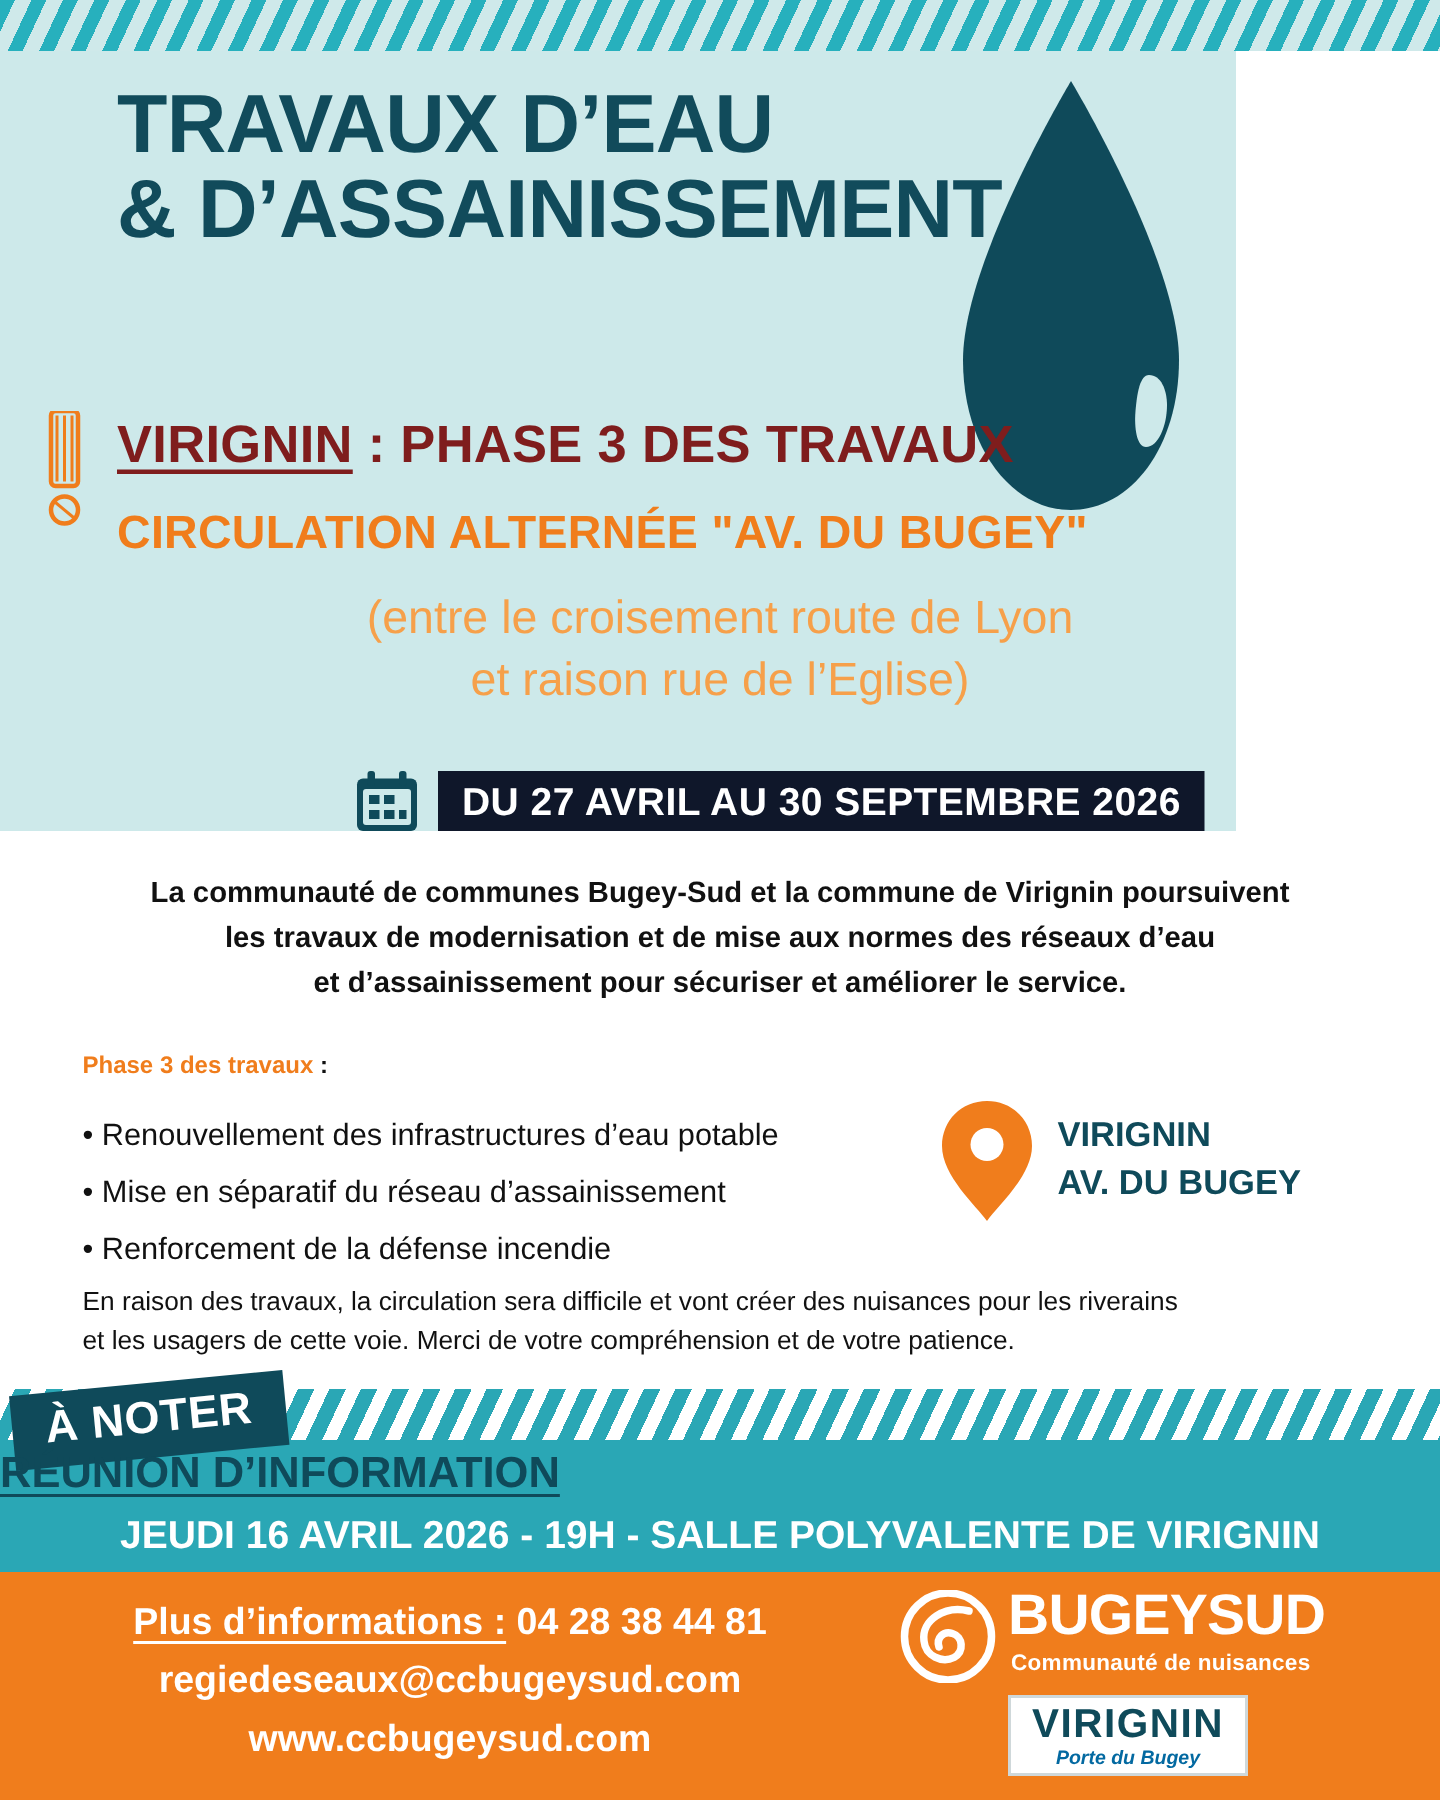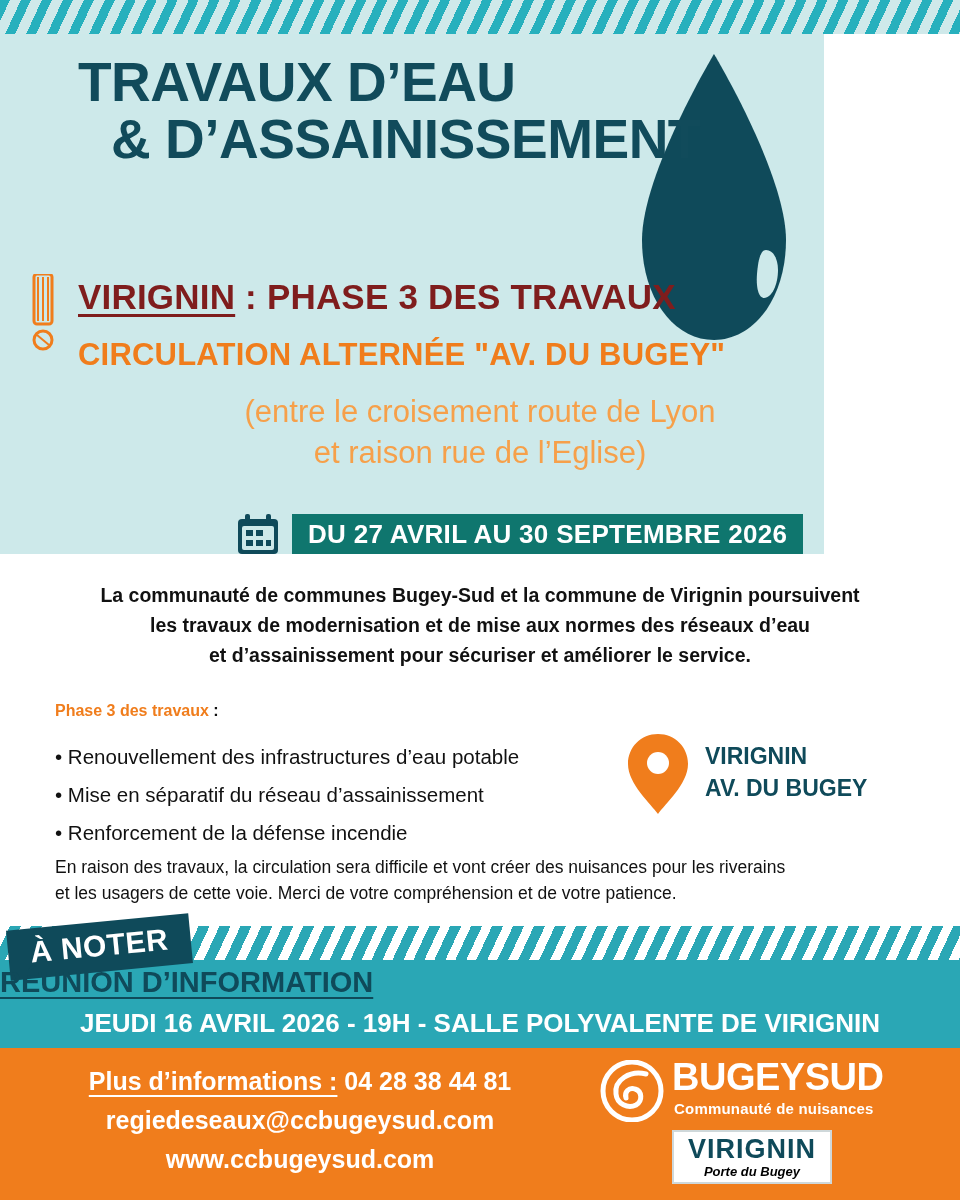--- a/index.html
+++ b/index.html
@@ -34,21 +34,21 @@
 
   h1.title{
     position:absolute;left:78px;top:20px;width:800px;
     margin:0;
     font-size:55px;line-height:1.04;
     font-weight:bold;
     letter-spacing:-0.5px;
     color:#114b5b;
     text-transform:uppercase;
   }
-  h1.title .l2{display:block;margin-left:33px;}
+  h1.title .l2{display:block;}
 
   
   .excl{
     position:absolute;left:30px;top:240px;width:26px;height:78px;
   }
 
   .sub1{
     position:absolute;left:78px;top:243px;width:860px;
     font-size:35px;font-weight:bold;color:#7f1d1d;
     letter-spacing:0.2px;
@@ -67,21 +67,21 @@
 
   
   .datebar{
     position:absolute;left:236px;top:480px;width:680px;height:42px;
   }
   .cal-icon{
     position:absolute;left:0;top:0;width:44px;height:42px;
   }
   .date-text{
     position:absolute;left:56px;top:0;height:42px;
-    background:#0f766e;color:#ffffff;
+    background:#0f172a;color:#ffffff;
     font-size:26px;font-weight:bold;letter-spacing:0.3px;
     padding:5px 16px 0 16px;
     box-sizing:border-box;
     white-space:nowrap;
   }
 
   
   .body-block{
     position:absolute;top:554px;left:0;width:960px;height:372px;background:#ffffff;
   }
@@ -173,21 +173,21 @@
   .logo-virignin{
     position:absolute;left:672px;top:1130px;width:160px;height:54px;
     background:#ffffff;border:2px solid #cfd8da;box-sizing:border-box;
   }
   .v-text{
     position:absolute;left:0;top:2px;width:156px;text-align:center;
     font-size:27px;font-weight:bold;color:#0f4a5a;letter-spacing:1px;
   }
   .v-sub{
     position:absolute;left:0;top:32px;width:156px;text-align:center;
-    font-size:13px;font-style:italic;font-weight:bold;color:#000000;
+    font-size:13px;font-style:italic;font-weight:bold;color:#0369a1;
   }
 </style>
 </head>
 <body>
 
 <div class="poster">
 
   <div class="hatch-top"></div>
 
   <div class="header-block">

